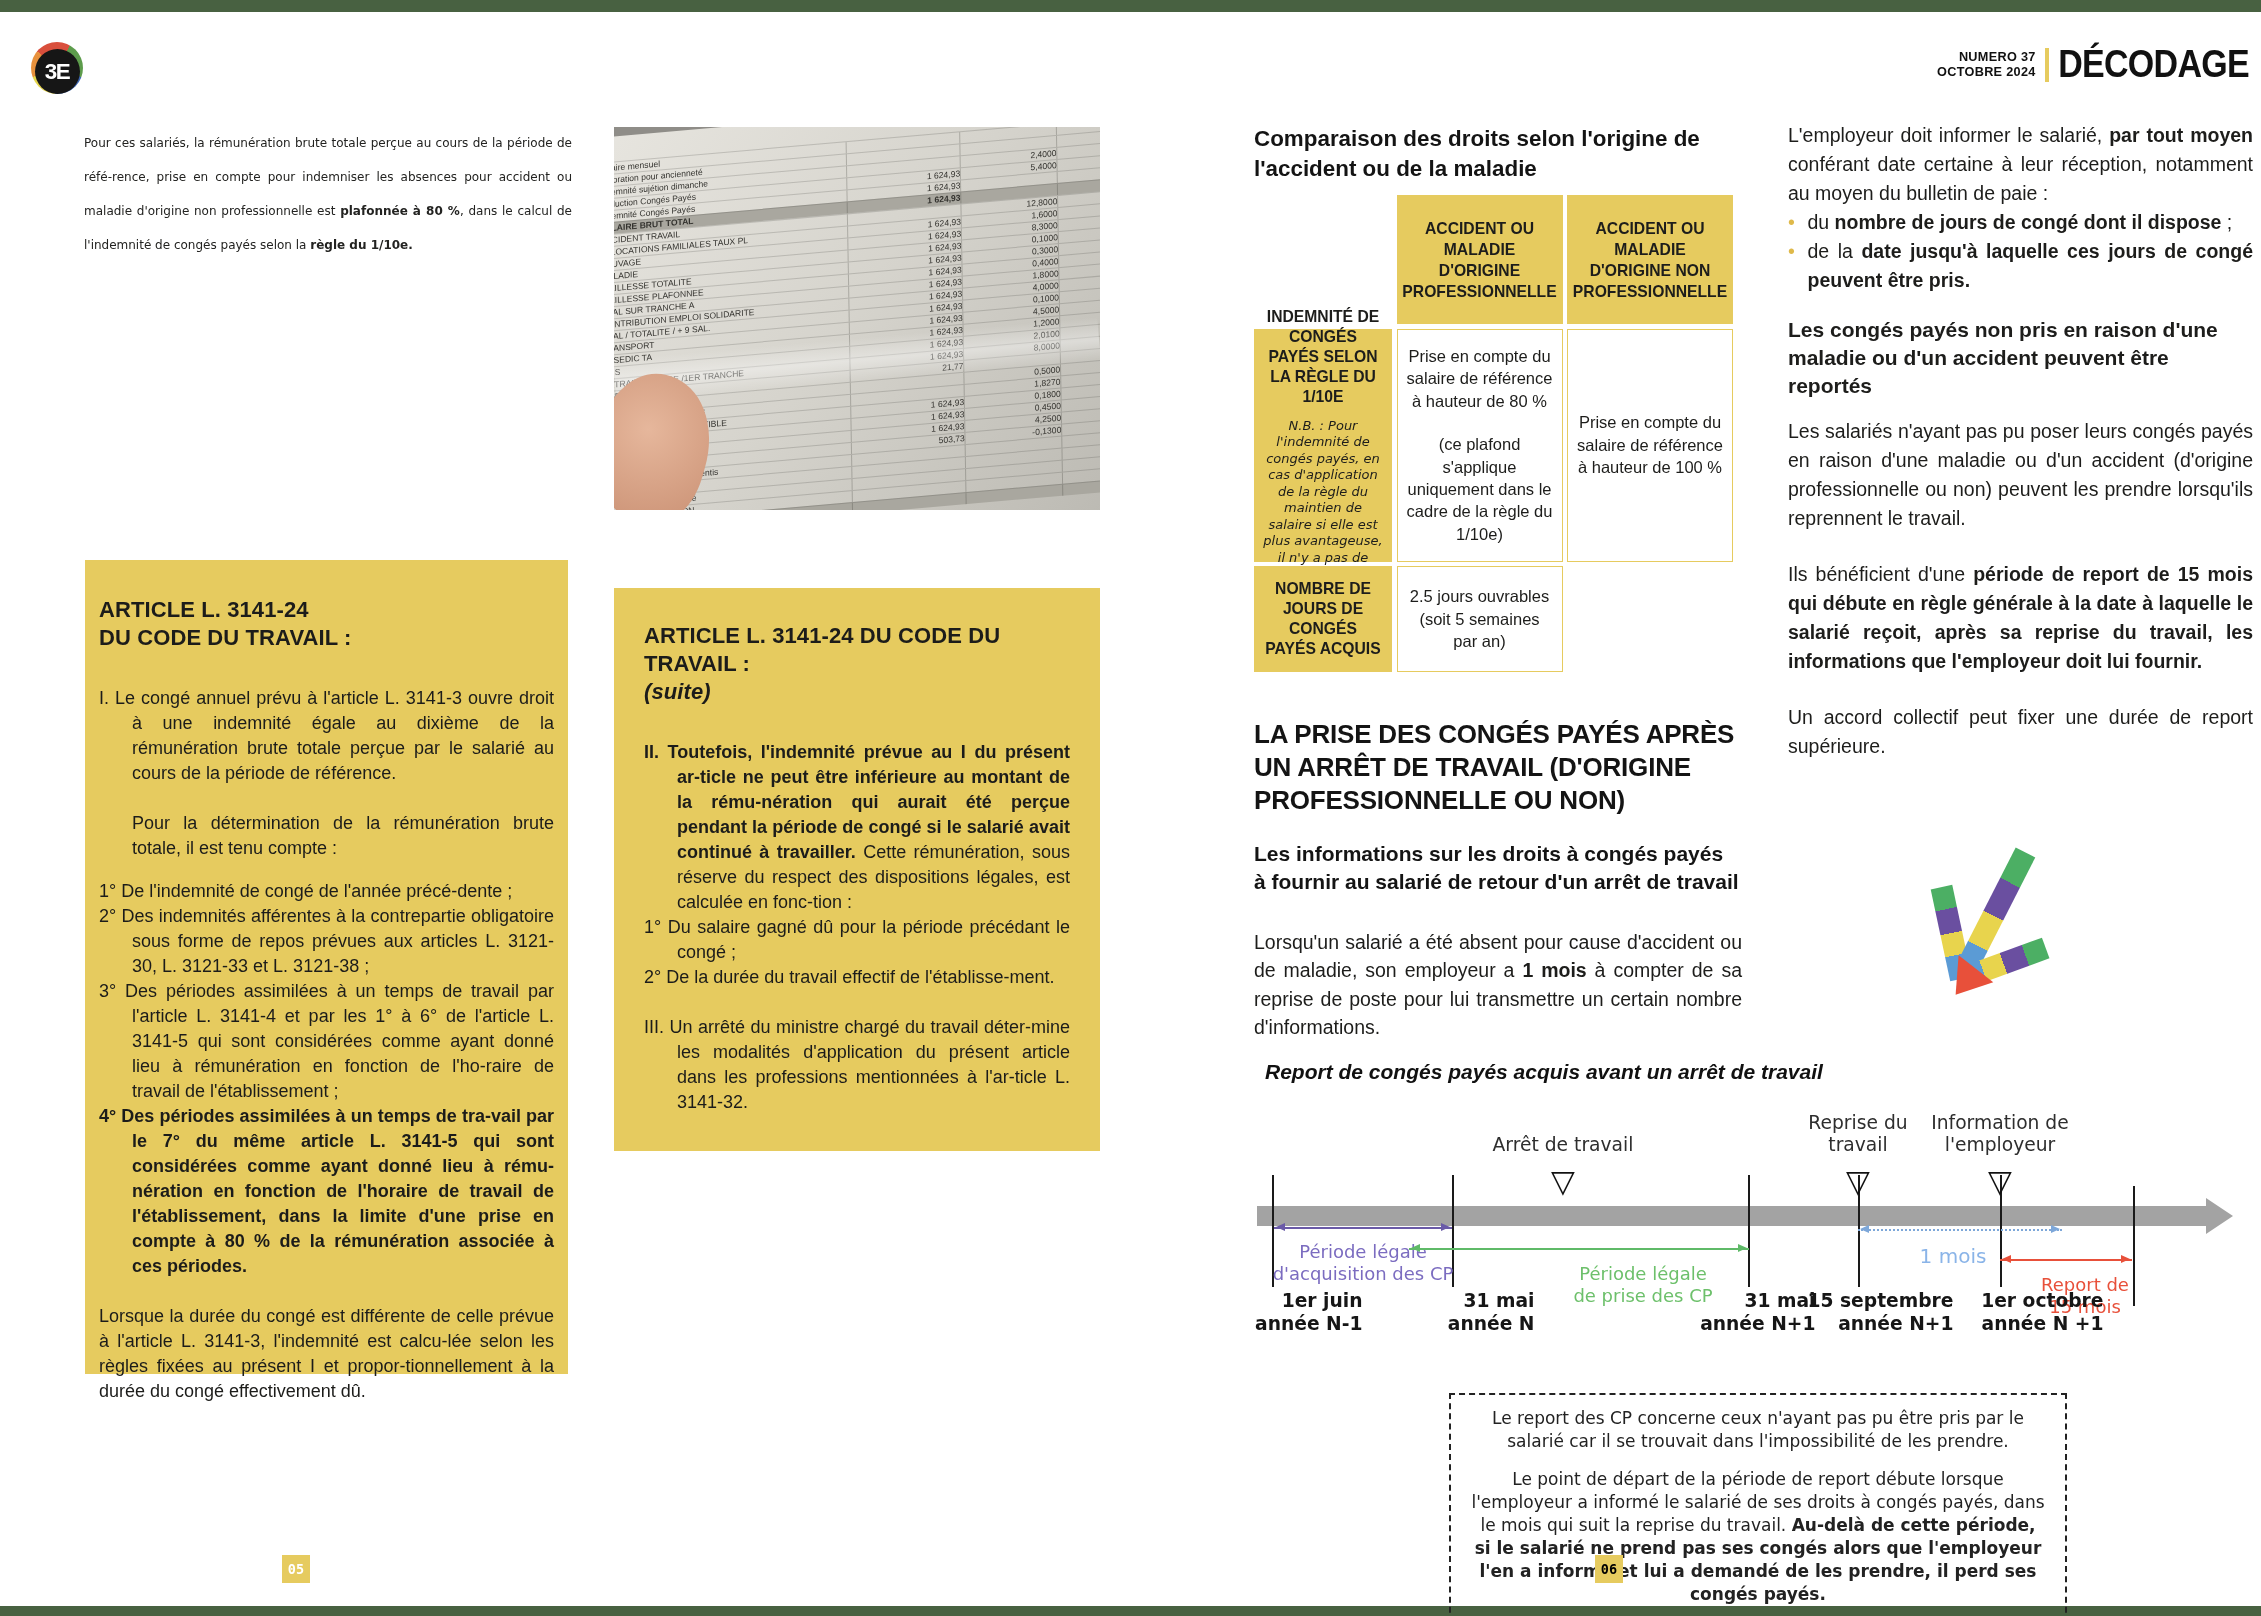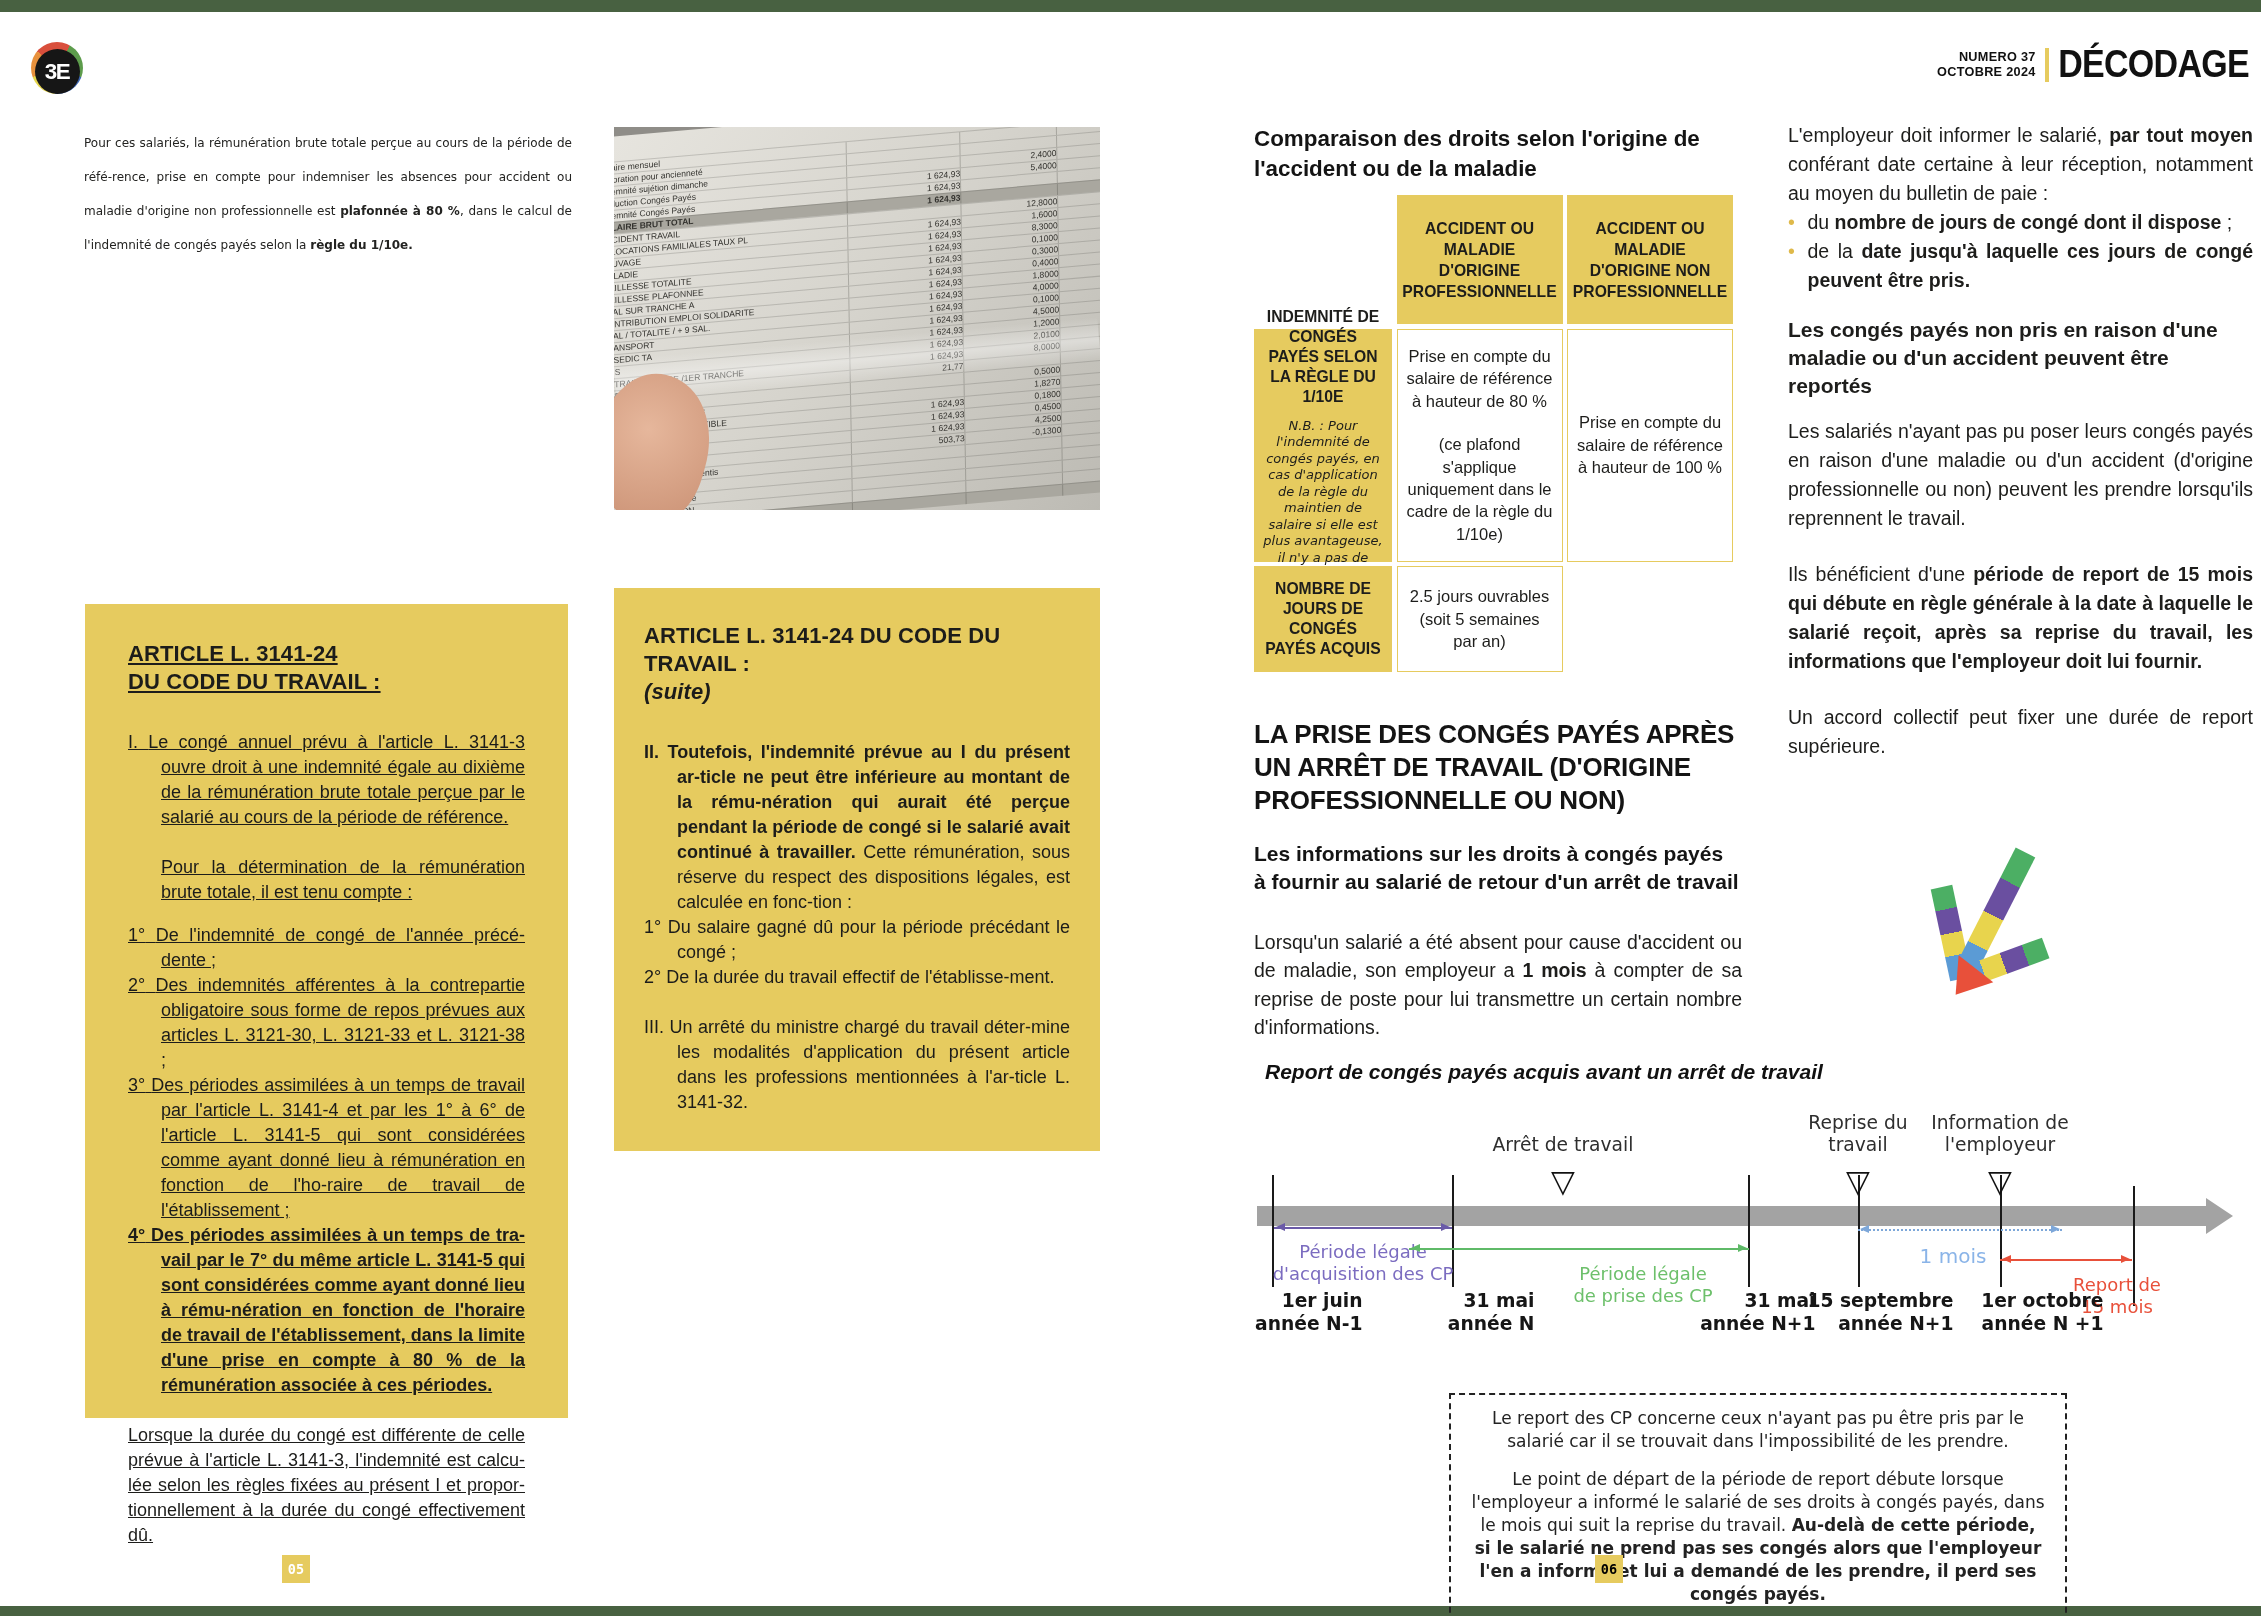--- a/index.html
+++ b/index.html
@@ -32,21 +32,21 @@
   .psrow{display:flex;border-top:0.7px solid rgba(70,70,62,.22);font-size:8.6px;line-height:11px;color:#33322e;}
   .psrow.hl{background:#a9a79f;font-weight:700;}
   .ps-l{flex:0 0 44%;padding-left:4.5px;white-space:nowrap;overflow:hidden;}
   .ps-a,.ps-b,.ps-c{text-align:right;border-left:0.7px solid rgba(70,70,62,.3);}
   .ps-a{flex:0 0 20%;}.ps-b{flex:0 0 17%;}.ps-c{flex:0 0 14%;padding-right:3.7px;}
   .glare{position:absolute;left:0;top:55%;width:100%;height:45px;background:linear-gradient(#ffffff00,#ffffff66,#ffffff00);transform:rotate(-5deg);}
   .thumb{position:absolute;left:-18px;bottom:-13.5px;width:112px;height:150px;border-radius:46% 54% 42% 58%;
          background:radial-gradient(circle at 42% 38%,#e6b79c,#c98f72);transform:rotate(16deg);}
   
   .ybox{background:#e6cb5f;box-sizing:border-box;}
-  .box1{left:85px;top:604px;width:483px;height:814px;padding:36px 43px;text-decoration:underline;}
+  .box1{left:85px;top:560px;width:483px;height:814px;padding:36px 14px;}
   .box2{left:614px;top:588px;width:486px;height:563px;padding:34px 30px;}
   .ybox h3{margin:0 0 34px 0;font-size:22px;line-height:28px;font-weight:900;letter-spacing:0.1px;color:#1c1c1a;}
   .ybox h3 .suite{font-weight:700;font-style:italic;}
   .ybody{font-size:18px;line-height:25px;text-align:justify;color:#1c1c1a;}
   .itm{padding-left:33px;text-indent:-33px;margin:0;}
   .itm.sp{margin-top:25px;}
   .plain{padding-left:33px;margin-top:25px;}
   .closing{margin-top:25px;}
   
   .pgchip{width:28px;height:28.4px;background:#e6cb5f;display:flex;align-items:center;justify-content:center;
@@ -439,21 +439,21 @@
   <div class="dar green" style="left:174px;top:148px;width:340px;"></div>
   <div class="slabel lgreen" style="left:408px;top:163px;width:224px;">
     <div>Période légale</div>
     <div>de prise des CP</div>
   </div>
 
   <div class="dar blue" style="left:623px;top:129px;width:204px;"></div>
   <div class="slabel lblue" style="left:718px;top:145px;width:120px;">1 mois</div>
 
   <div class="dar red" style="left:765px;top:159px;width:132px;"></div>
-  <div class="slabel lred" style="left:882px;top:174px;width:165px;">
+  <div class="slabel lred" style="left:850px;top:174px;width:165px;">
     <div>Report de</div>
     <div>15 mois</div>
   </div>
 
   <div class="dlabel" style="left:45px;">
     <div>1er juin</div>
     <div>année N-1</div>
   </div>
   <div class="dlabel" style="left:217px;">
     <div>31 mai</div>

